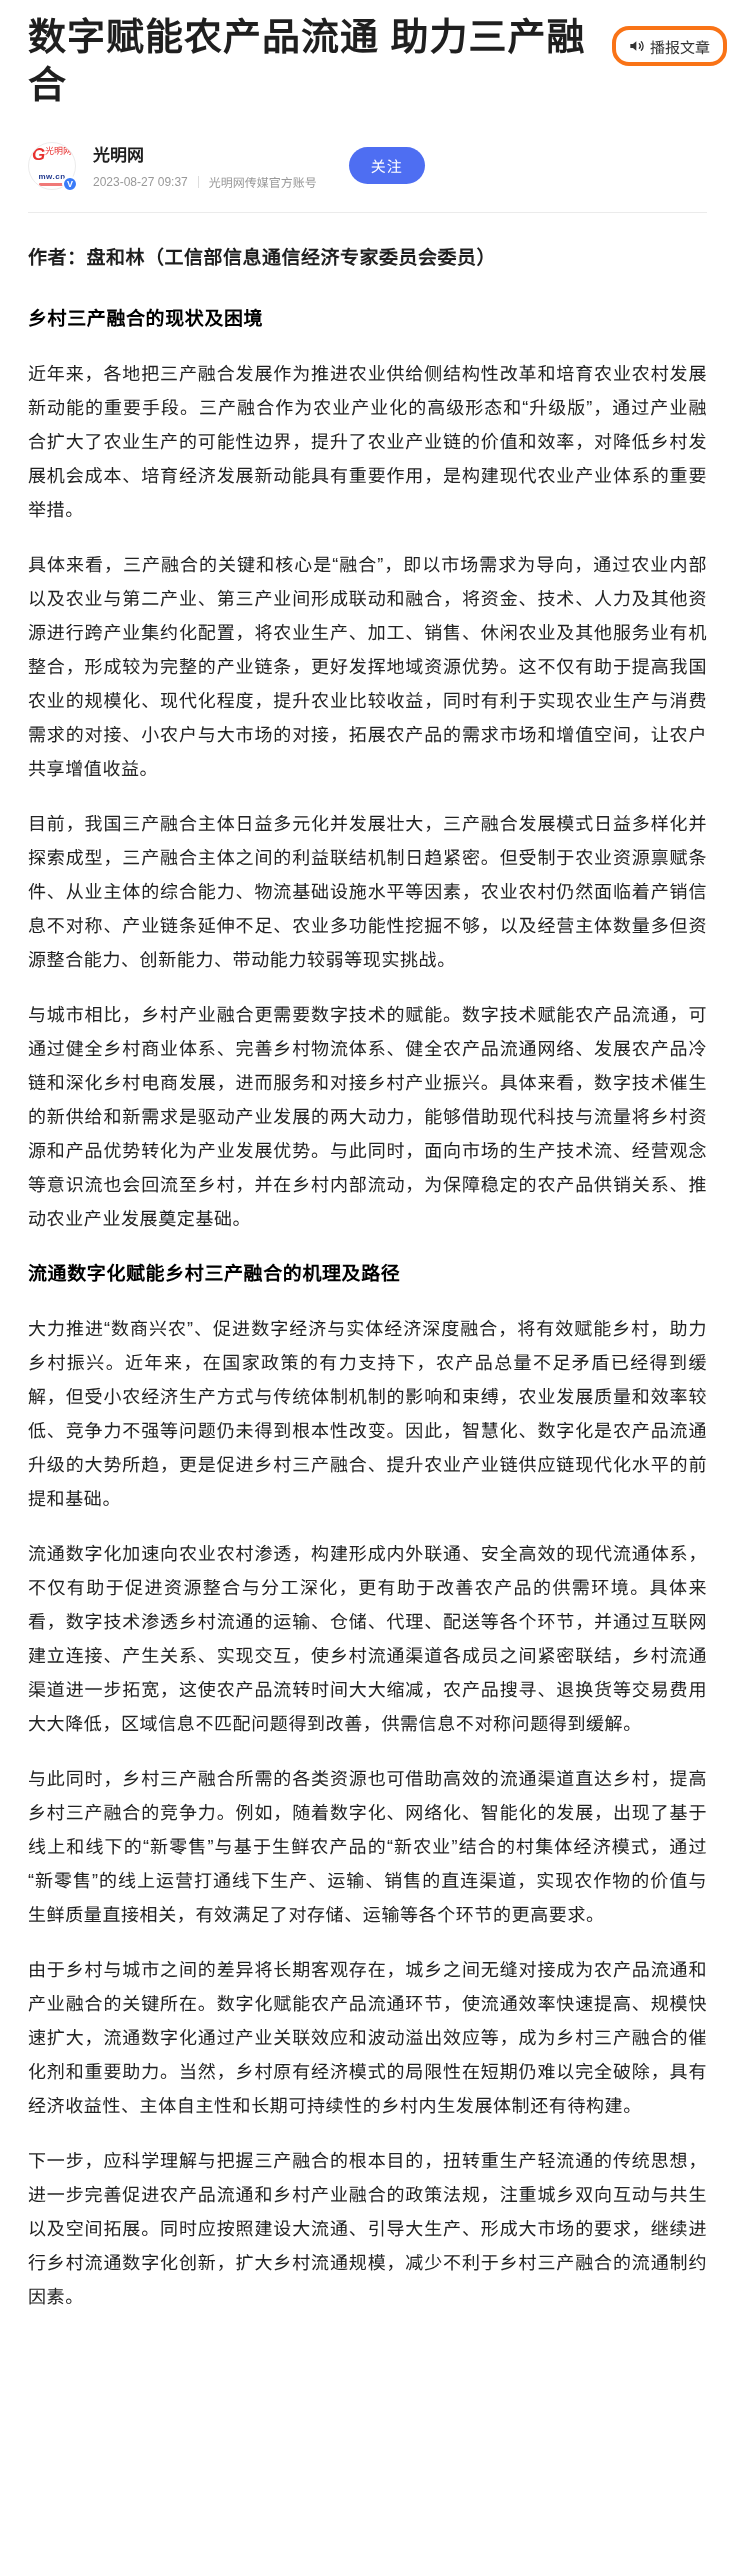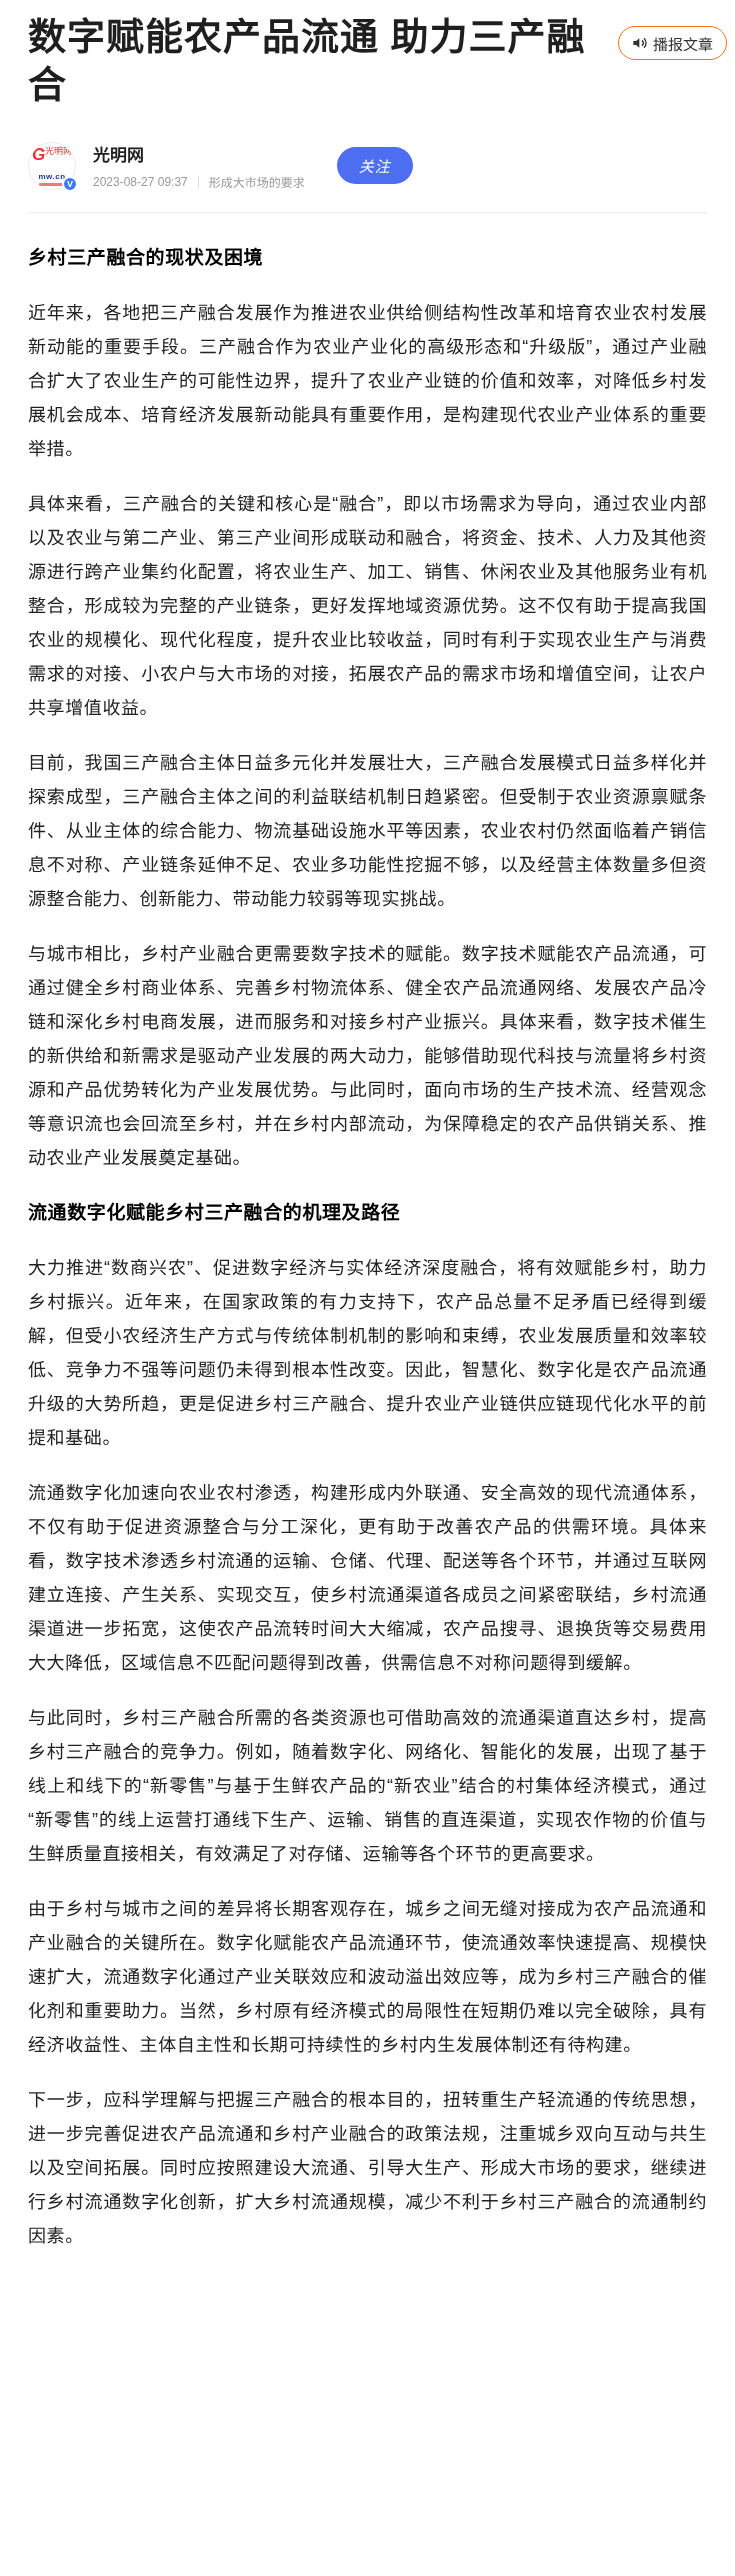--- a/index.html
+++ b/index.html
@@ -29,21 +29,21 @@
   }
   .broadcast-btn {
     flex: none;
     margin-top: 12px;
     margin-right: -20px;
     display: inline-flex;
     align-items: center;
     gap: 5px;
     height: 32px;
     padding: 16px 13px;
-    border: 1px solid #f97316;
+    border: 4px solid #f97316;
     border-radius: 17px;
     background: #fff;
     color: #333;
     font-size: 15px;
     cursor: pointer;
     white-space: nowrap;
   }
   .speaker-icon { display: inline-flex; }
 
   
@@ -97,21 +97,20 @@
   .follow-btn {
     margin-left: 32px;
     width: 76px; height: 37px;
     border: none;
     border-radius: 19px;
     background: #4e6ef2;
     color: #fff;
     font-size: 15px;
     cursor: pointer;
     letter-spacing: 1px;
-    font-style: italic;
   }
 
   
   .divider { margin-top: 22px; border: none; border-top: 1px solid #ebebeb; height: 0; }
 
   
   .article { margin-top: 28px; }
   .article .blk-author {
     font-size: 19px;
     font-weight: 700;
@@ -166,29 +165,30 @@
         <span class="domain">mw.cn</span>
         <span class="stripe"></span>
       </div>
       <span class="v-badge">V</span>
     </div>
     <div class="pub-info">
       <div class="pub-name">光明网</div>
       <div class="pub-meta">
         <span>2023-08-27 09:37</span>
         <span class="sep"></span>
-        <span>形成大市场的要求</span>
+        <span>光明网传媒官方账号</span>
       </div>
     </div>
     <button class="follow-btn">关注</button>
   </div>
 
   <hr class="divider">
 
   <div class="article">
+      <p class="blk-author">作者：盘和林（工信部信息通信经济专家委员会委员）</p>
       <h2 class="blk-h">乡村三产融合的现状及困境</h2>
       <p class="blk-p">近年来，各地把三产融合发展作为推进农业供给侧结构性改革和培育农业农村发展新动能的重要手段。三产融合作为农业产业化的高级形态和“升级版”，通过产业融合扩大了农业生产的可能性边界，提升了农业产业链的价值和效率，对降低乡村发展机会成本、培育经济发展新动能具有重要作用，是构建现代农业产业体系的重要举措。</p>
       <p class="blk-p">具体来看，三产融合的关键和核心是“融合”，即以市场需求为导向，通过农业内部以及农业与第二产业、第三产业间形成联动和融合，将资金、技术、人力及其他资源进行跨产业集约化配置，将农业生产、加工、销售、休闲农业及其他服务业有机整合，形成较为完整的产业链条，更好发挥地域资源优势。这不仅有助于提高我国农业的规模化、现代化程度，提升农业比较收益，同时有利于实现农业生产与消费需求的对接、小农户与大市场的对接，拓展农产品的需求市场和增值空间，让农户共享增值收益。</p>
       <p class="blk-p">目前，我国三产融合主体日益多元化并发展壮大，三产融合发展模式日益多样化并探索成型，三产融合主体之间的利益联结机制日趋紧密。但受制于农业资源禀赋条件、从业主体的综合能力、物流基础设施水平等因素，农业农村仍然面临着产销信息不对称、产业链条延伸不足、农业多功能性挖掘不够，以及经营主体数量多但资源整合能力、创新能力、带动能力较弱等现实挑战。</p>
       <p class="blk-p">与城市相比，乡村产业融合更需要数字技术的赋能。数字技术赋能农产品流通，可通过健全乡村商业体系、完善乡村物流体系、健全农产品流通网络、发展农产品冷链和深化乡村电商发展，进而服务和对接乡村产业振兴。具体来看，数字技术催生的新供给和新需求是驱动产业发展的两大动力，能够借助现代科技与流量将乡村资源和产品优势转化为产业发展优势。与此同时，面向市场的生产技术流、经营观念等意识流也会回流至乡村，并在乡村内部流动，为保障稳定的农产品供销关系、推动农业产业发展奠定基础。</p>
       <h2 class="blk-h">流通数字化赋能乡村三产融合的机理及路径</h2>
       <p class="blk-p">大力推进“数商兴农”、促进数字经济与实体经济深度融合，将有效赋能乡村，助力乡村振兴。近年来，在国家政策的有力支持下，农产品总量不足矛盾已经得到缓解，但受小农经济生产方式与传统体制机制的影响和束缚，农业发展质量和效率较低、竞争力不强等问题仍未得到根本性改变。因此，智慧化、数字化是农产品流通升级的大势所趋，更是促进乡村三产融合、提升农业产业链供应链现代化水平的前提和基础。</p>
       <p class="blk-p">流通数字化加速向农业农村渗透，构建形成内外联通、安全高效的现代流通体系，不仅有助于促进资源整合与分工深化，更有助于改善农产品的供需环境。具体来看，数字技术渗透乡村流通的运输、仓储、代理、配送等各个环节，并通过互联网建立连接、产生关系、实现交互，使乡村流通渠道各成员之间紧密联结，乡村流通渠道进一步拓宽，这使农产品流转时间大大缩减，农产品搜寻、退换货等交易费用大大降低，区域信息不匹配问题得到改善，供需信息不对称问题得到缓解。</p>
       <p class="blk-p">与此同时，乡村三产融合所需的各类资源也可借助高效的流通渠道直达乡村，提高乡村三产融合的竞争力。例如，随着数字化、网络化、智能化的发展，出现了基于线上和线下的“新零售”与基于生鲜农产品的“新农业”结合的村集体经济模式，通过“新零售”的线上运营打通线下生产、运输、销售的直连渠道，实现农作物的价值与生鲜质量直接相关，有效满足了对存储、运输等各个环节的更高要求。</p>
       <p class="blk-p">由于乡村与城市之间的差异将长期客观存在，城乡之间无缝对接成为农产品流通和产业融合的关键所在。数字化赋能农产品流通环节，使流通效率快速提高、规模快速扩大，流通数字化通过产业关联效应和波动溢出效应等，成为乡村三产融合的催化剂和重要助力。当然，乡村原有经济模式的局限性在短期仍难以完全破除，具有经济收益性、主体自主性和长期可持续性的乡村内生发展体制还有待构建。</p>

